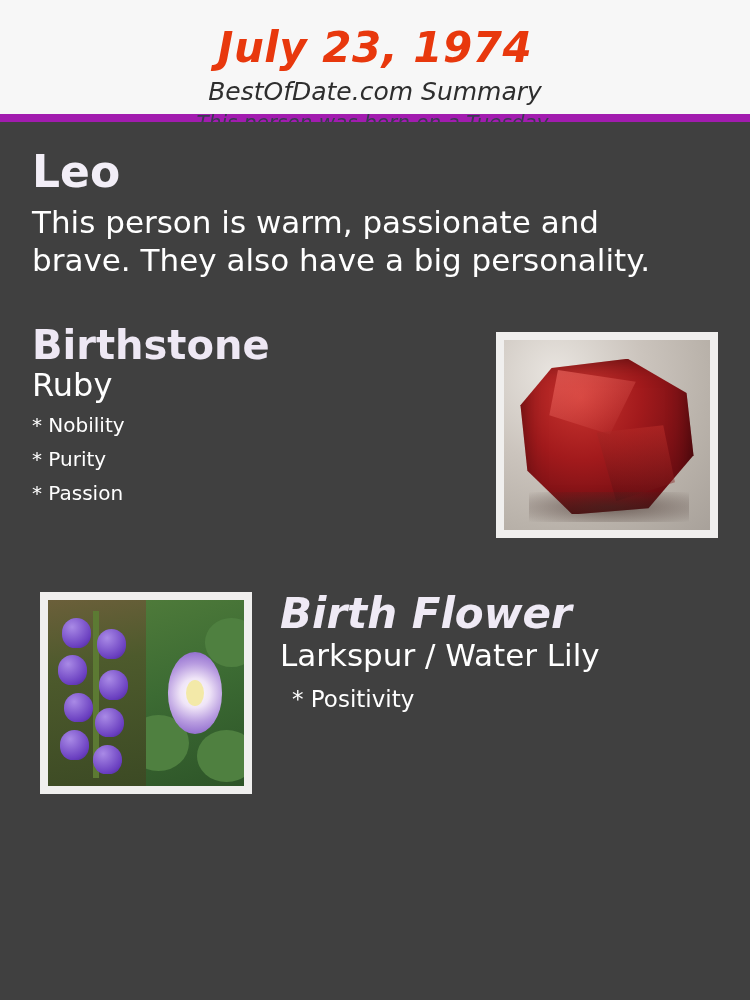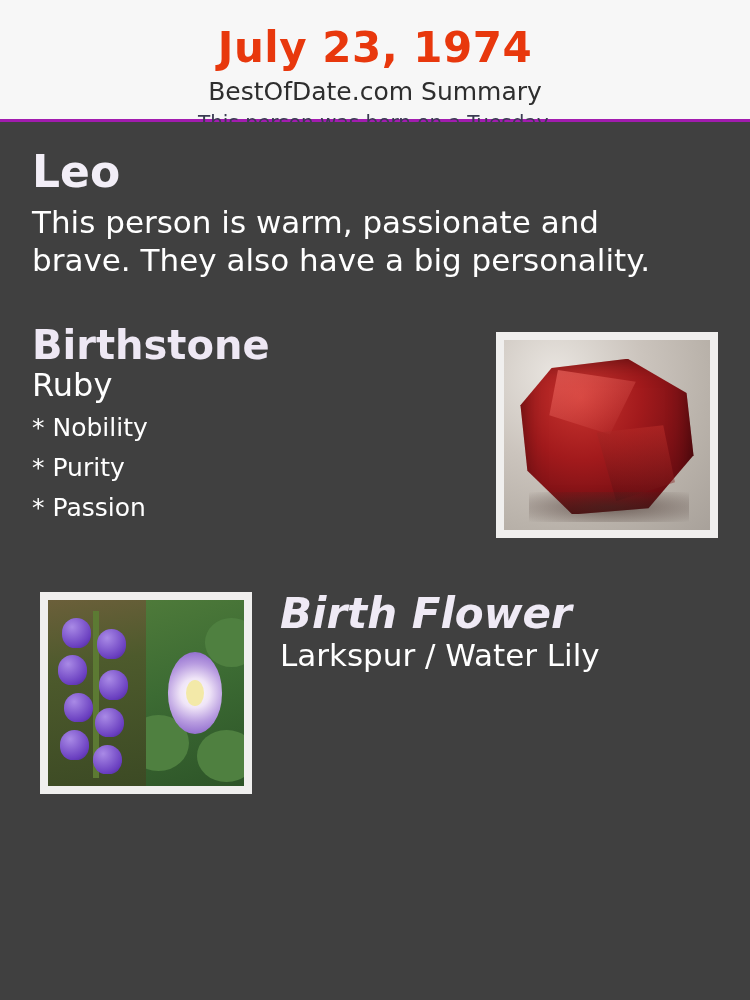--- a/index.html
+++ b/index.html
@@ -18,23 +18,24 @@
     height: 1000px;
     position: relative;
     background: #ffffff;
   }
 
   
   .header {
     background: #f7f7f7;
     padding: 26px 0 14px 0;
     text-align: center;
-    border-bottom: 3px solid #a21caf;
+    border-bottom: 8px solid #a21caf;
     height: 122px;
     box-sizing: border-box;
+    font-style: italic;
   }
   .header-date {
     color: #e8380d;
     font-size: 42px;
     font-weight: bold;
     line-height: 1.05;
     margin: 0 0 8px 0;
     letter-spacing: 0.5px;
   }
   .header-site {
@@ -91,21 +92,21 @@
     margin: 0 0 2px 0;
     line-height: 1.05;
   }
   .block-name {
     font-size: 32px;
     color: #ffffff;
     margin: 0 0 10px 0;
     line-height: 1.1;
   }
   .trait {
-    font-size: 25px;
+    font-size: 20px;
     color: #ffffff;
     margin: 0 0 10px 0;
     line-height: 1.2;
   }
 
   .stone-photo {
     position: absolute;
     right: 0;
     top: 8px;
     width: 222px;
@@ -320,17 +321,18 @@
             <div class="lily-pad" style="left:52%; top:70%; width:60%; height:28%;"></div>
             <div class="lily-pad" style="left:60%; top:10%; width:54%; height:26%;"></div>
             <div class="lily-flower"></div>
             <div class="lily-center"></div>
           </div>
         </div>
       </div>
       <div class="flower-text">
         <div class="flower-heading">Birth Flower</div>
         <div class="flower-name">Larkspur / Water Lily</div>
+        <div class="flower-trait">* Positivity</div>
       </div>
     </div>
 
   </div>
 </div>
 
 </body></html>

